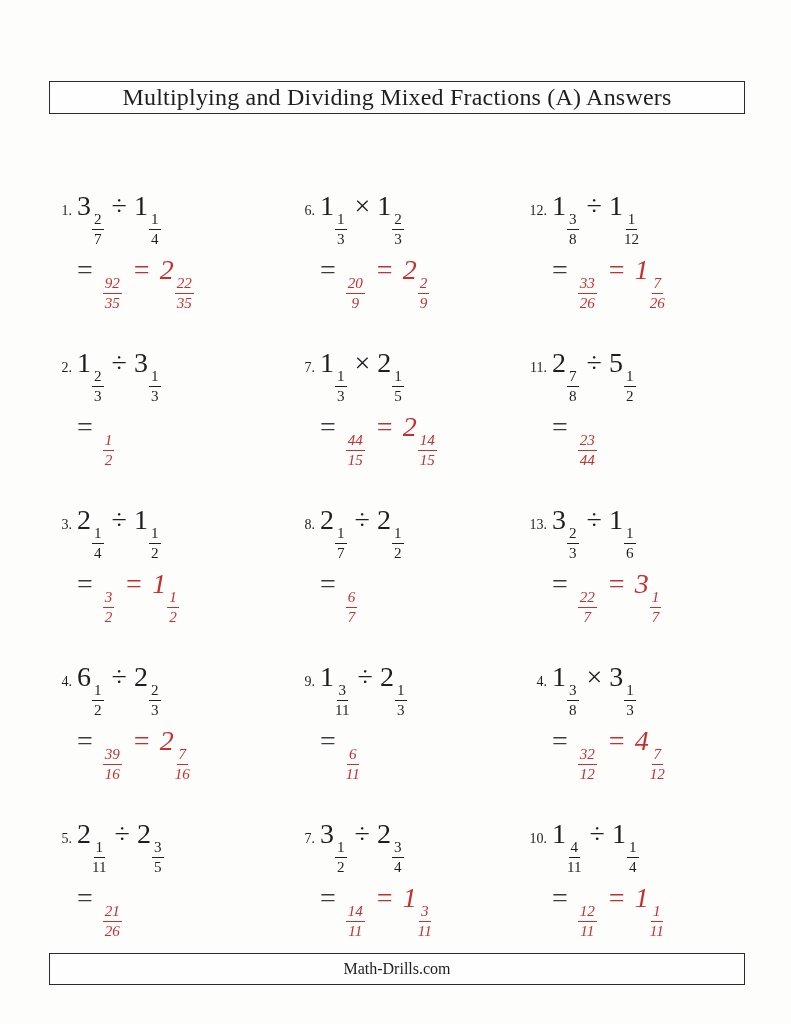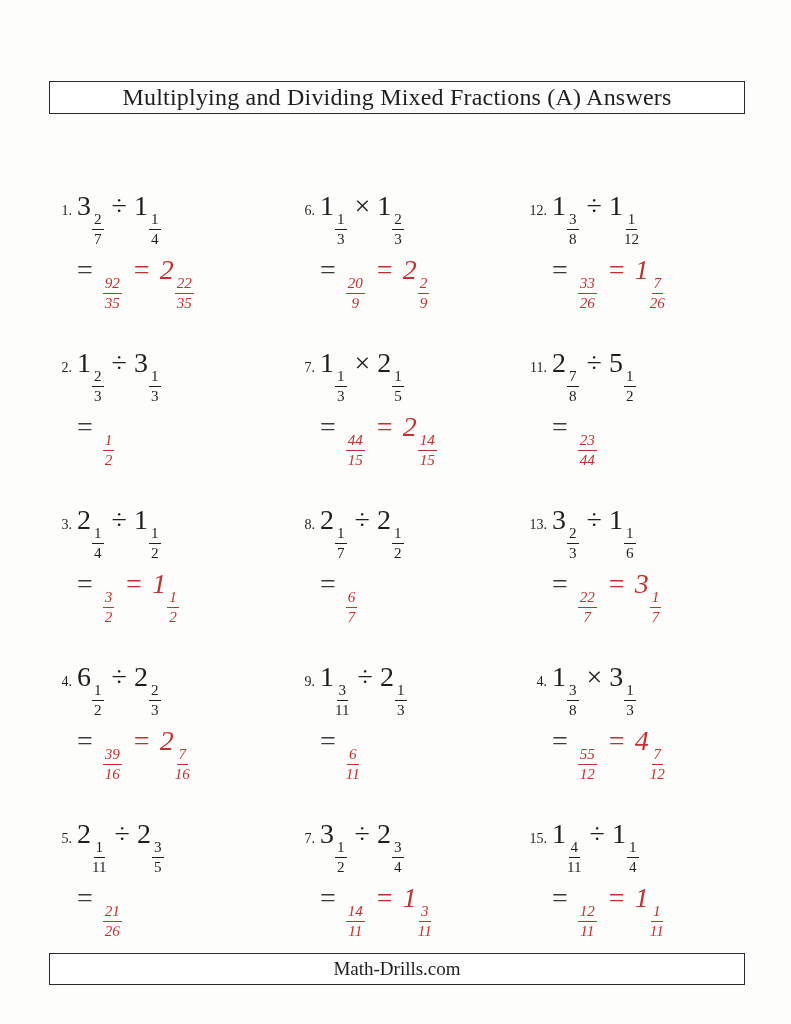--- a/index.html
+++ b/index.html
@@ -79,21 +79,21 @@
   .red { color: var(--answer-red, #c62f2f); font-style: italic; }
 
   .footer-box {
     position: absolute;
     left: 49px; top: 953px;
     width: 694px; height: 30px;
     border: 1px solid #2a2a2a;
     background: #fefefe;
     display: flex; align-items: center; justify-content: center;
   }
-  .footer-box .footer-text { font-size: 19px; }
+  .footer-box .footer-text { font-size: 16px; }
 </style>
 </head>
 <body style="--answer-red: #c62f2f;">
 
 <div class="page">
 
   <div class="title-box">
     <span class="title-text">Multiplying and Dividing Mixed Fractions (A) Answers</span>
   </div>
 
@@ -294,29 +294,29 @@
       </div>
       <div class="problem">
         <div class="prob-head"><span class="prob-num">4.</span><span><span>1</span><span class="frac">
               <span class="num">3</span>
               <span class="den">8</span>
             </span></span><span class="op">×</span><span><span>3</span><span class="frac">
               <span class="num">1</span>
               <span class="den">3</span>
             </span></span></div>
         <div class="answer-line"><span class="eq-dark">=</span><span class="red"><span class="frac red">
-              <span class="num">55</span>
+              <span class="num">32</span>
               <span class="den">12</span>
             </span></span><span class="eq-red red">=</span><span class="red"><span>4</span><span class="frac red">
               <span class="num">7</span>
               <span class="den">12</span>
             </span></span></div>
       </div>
       <div class="problem">
-        <div class="prob-head"><span class="prob-num">15.</span><span><span>1</span><span class="frac">
+        <div class="prob-head"><span class="prob-num">10.</span><span><span>1</span><span class="frac">
               <span class="num">4</span>
               <span class="den">11</span>
             </span></span><span class="op">÷</span><span><span>1</span><span class="frac">
               <span class="num">1</span>
               <span class="den">4</span>
             </span></span></div>
         <div class="answer-line"><span class="eq-dark">=</span><span class="red"><span class="frac red">
               <span class="num">12</span>
               <span class="den">11</span>
             </span></span><span class="eq-red red">=</span><span class="red"><span>1</span><span class="frac red">

